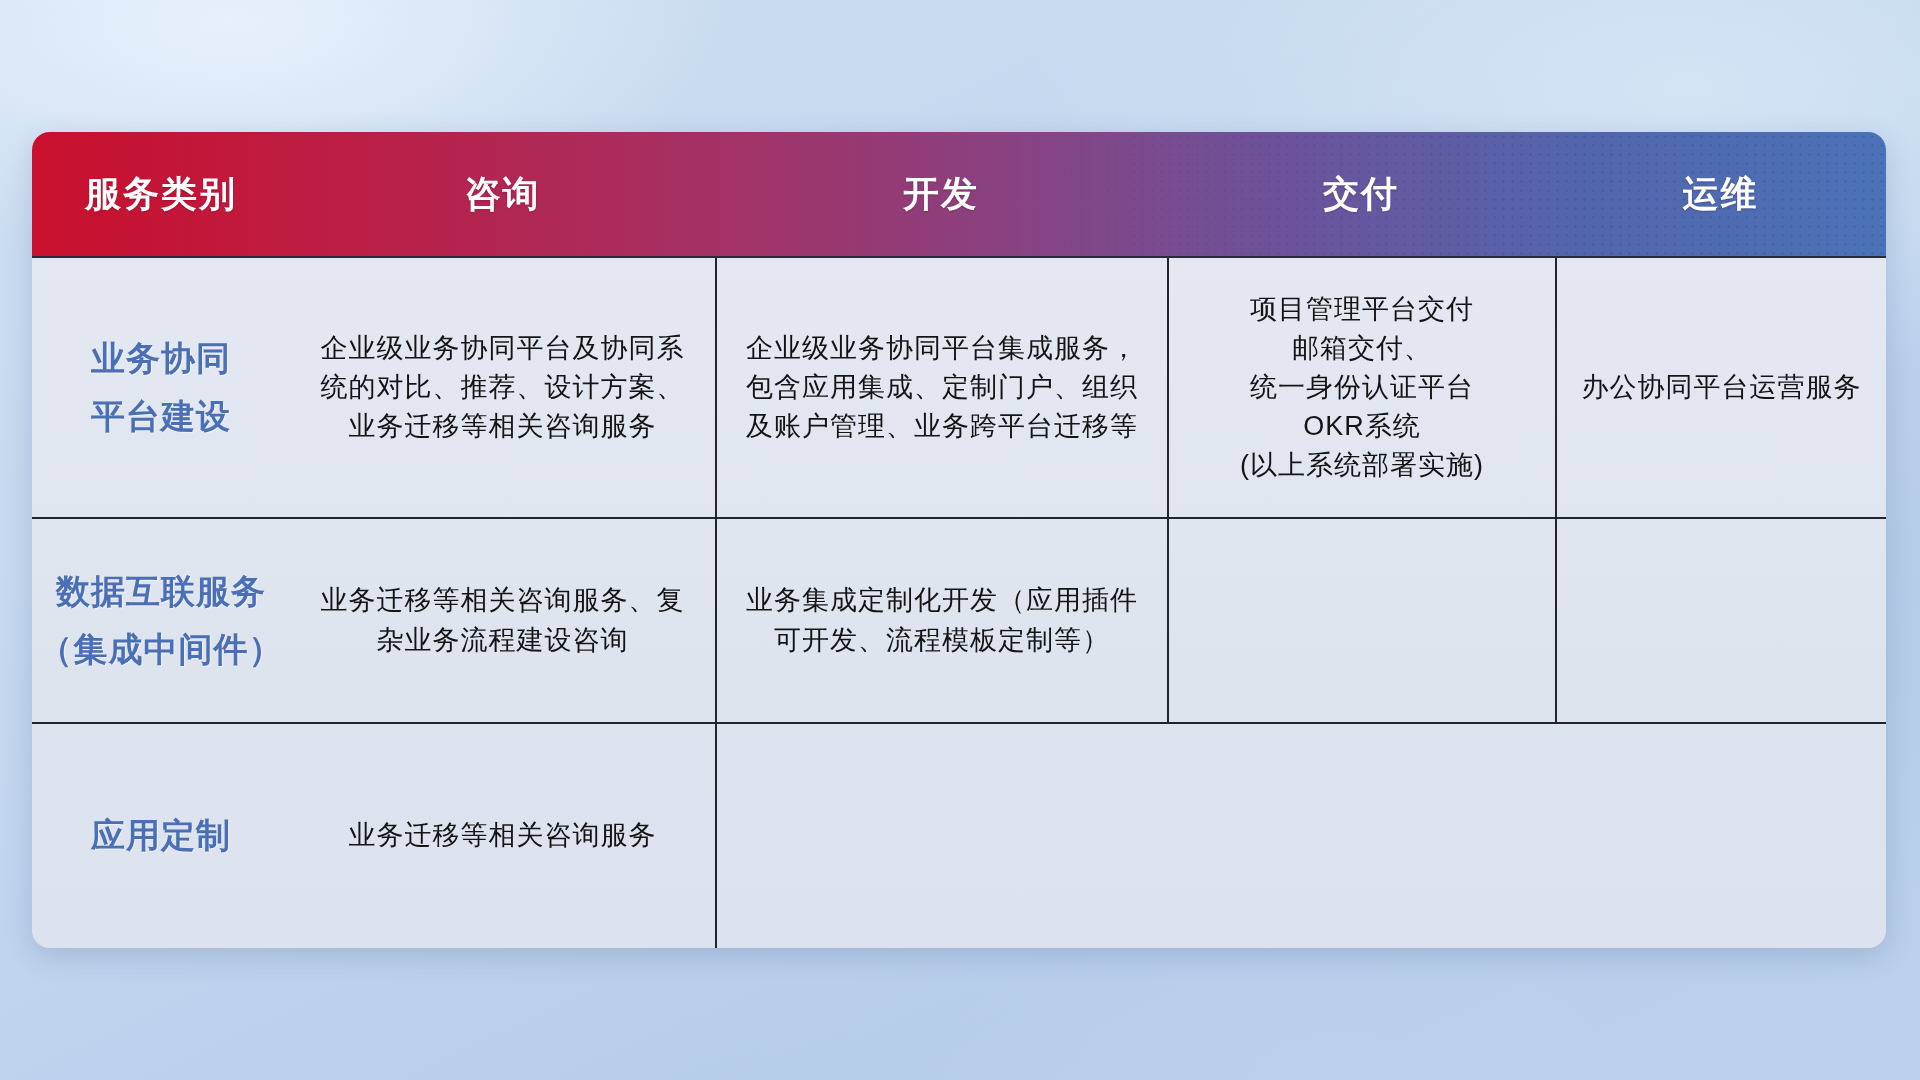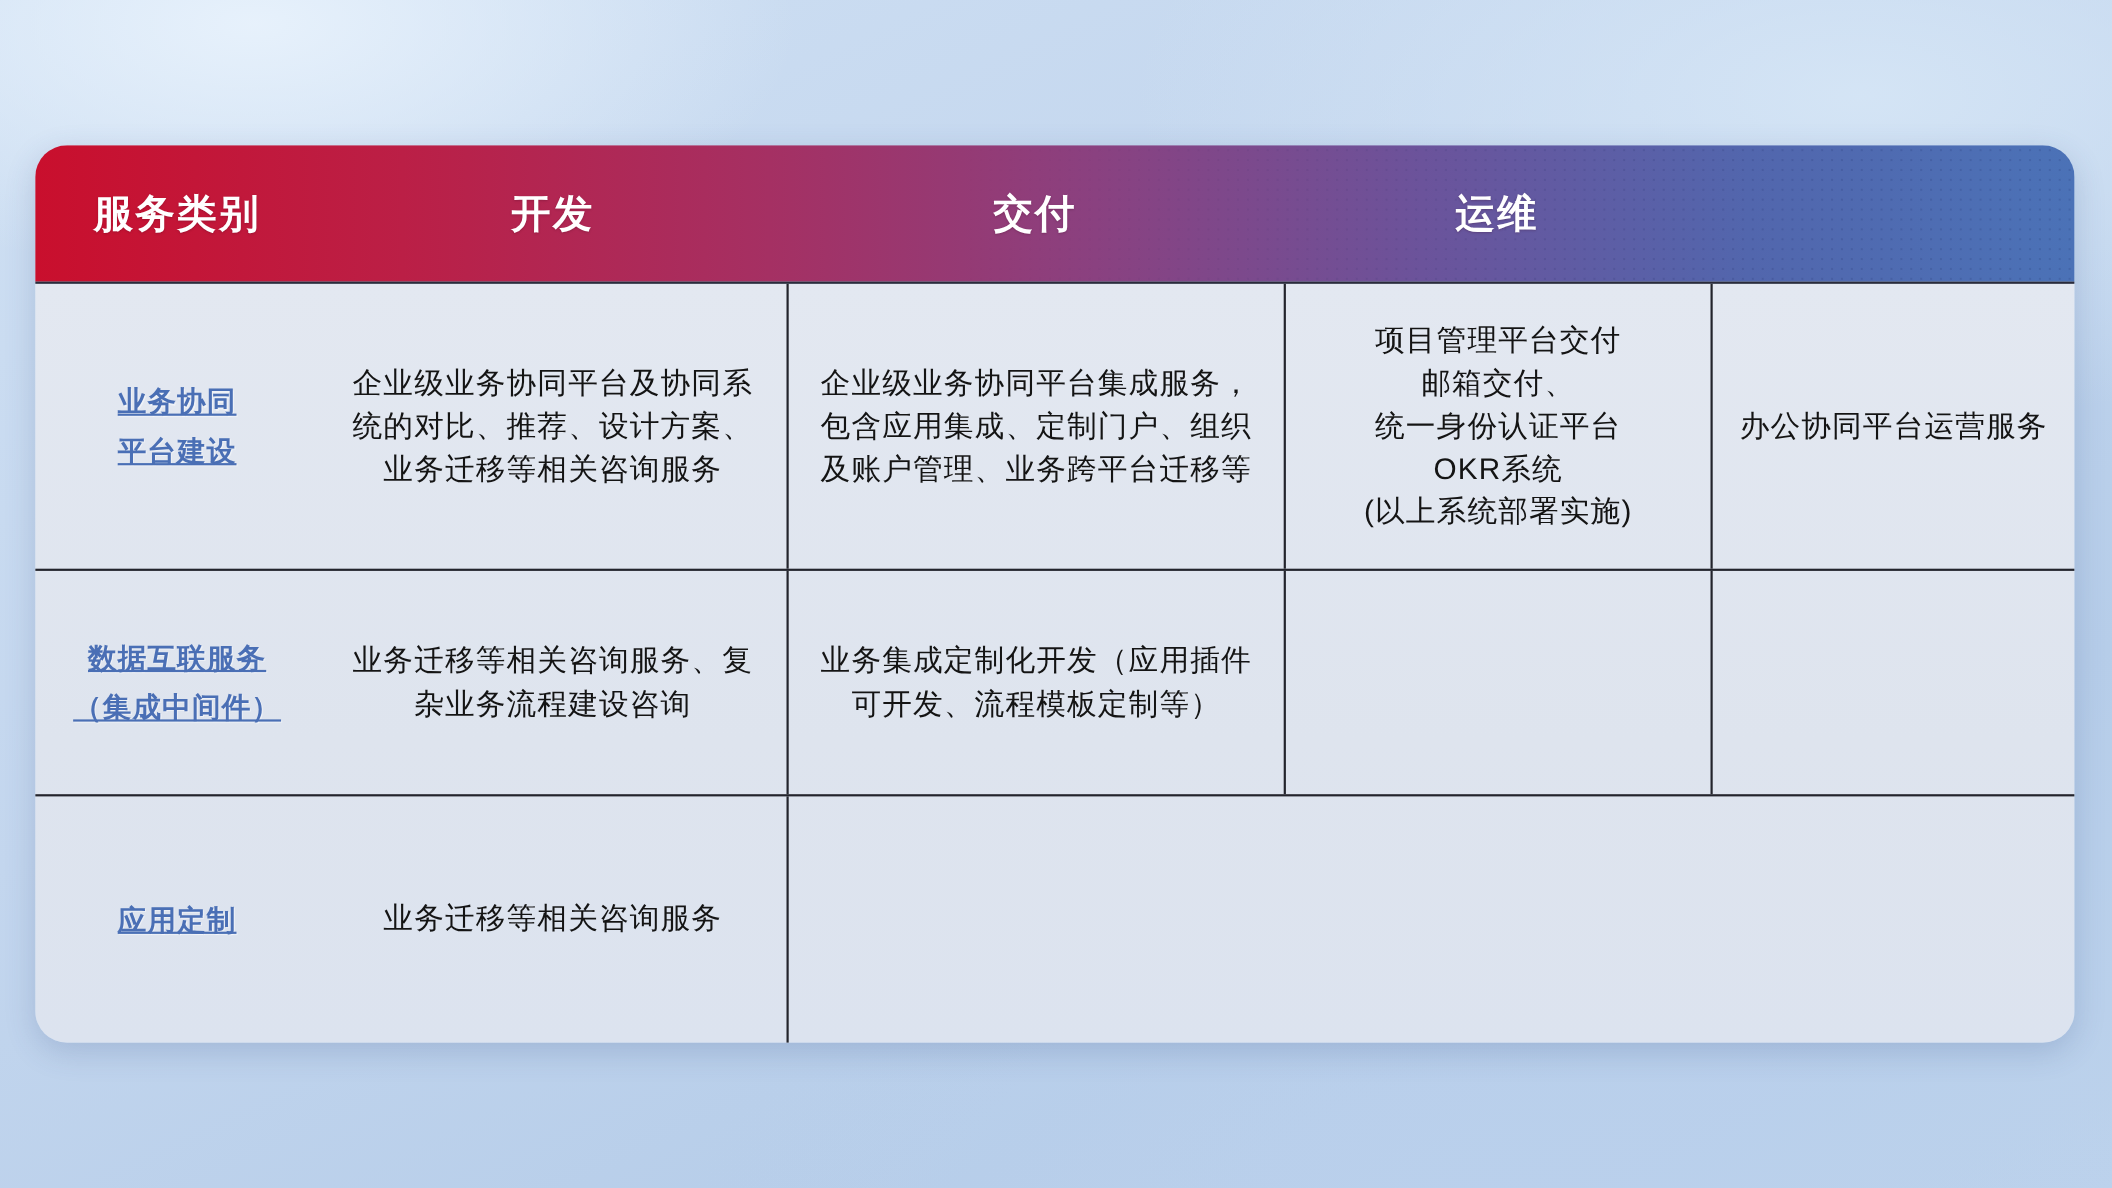--- a/index.html
+++ b/index.html
@@ -10,21 +10,21 @@
     background:
       radial-gradient(ellipse 900px 420px at 12% 2%, rgba(232,242,252,0.95) 0%, rgba(232,242,252,0) 55%),
       radial-gradient(ellipse 1100px 500px at 88% 8%, rgba(214,230,246,0.9) 0%, rgba(214,230,246,0) 60%),
       radial-gradient(ellipse 1200px 600px at 70% 100%, rgba(186,208,236,0.9) 0%, rgba(186,208,236,0) 60%),
       linear-gradient(155deg, #cfe0f3 0%, #c3d6ee 40%, #b6cde9 75%, #bcd2ec 100%);
   }
 
   .slide-table {
     position: absolute; left: 32px; top: 132px;
     width: 1854px; height: 816px;
-    border-radius: 29px; overflow: hidden;
+    border-radius: 18px; overflow: hidden;
     box-shadow: 0 8px 28px rgba(48, 76, 132, 0.20);
   }
 
   .grid-cols {
     display: grid;
     grid-template-columns: 258px 425px 452px 388px 331px;
   }
 
   .header-row {
     position: relative;
@@ -69,33 +69,33 @@
     color: #141414;
     font-size: 27px; line-height: 1.45; letter-spacing: 1px;
     box-sizing: border-box;
     overflow: hidden;
   }
   .cell.divider-left { border-left: 2px solid #23242c; }
 
   .cat-cell {
     color: #4a6fb5;
     font-weight: bold;
-    font-size: 26px; line-height: 1.7; letter-spacing: 1px;
+    font-size: 34px; line-height: 1.7; letter-spacing: 1px;
     padding: 0 4px;
     text-shadow: 1px 1px 0 rgba(255,255,255,0.45);
-    text-decoration: underline;
   }
 </style>
 </head>
 <body>
 
 <div class="slide-table">
 
   <div class="header-row grid-cols">
     <div class="hcell">服务类别</div>
+    <div class="hcell">咨询</div>
     <div class="hcell">开发</div>
     <div class="hcell">交付</div>
     <div class="hcell">运维</div>
   </div>
 
   <div class="table-body">
 
     <div class="body-row row-1 grid-cols">
       <div class="cell cat-cell">业务协同
 平台建设</div>

